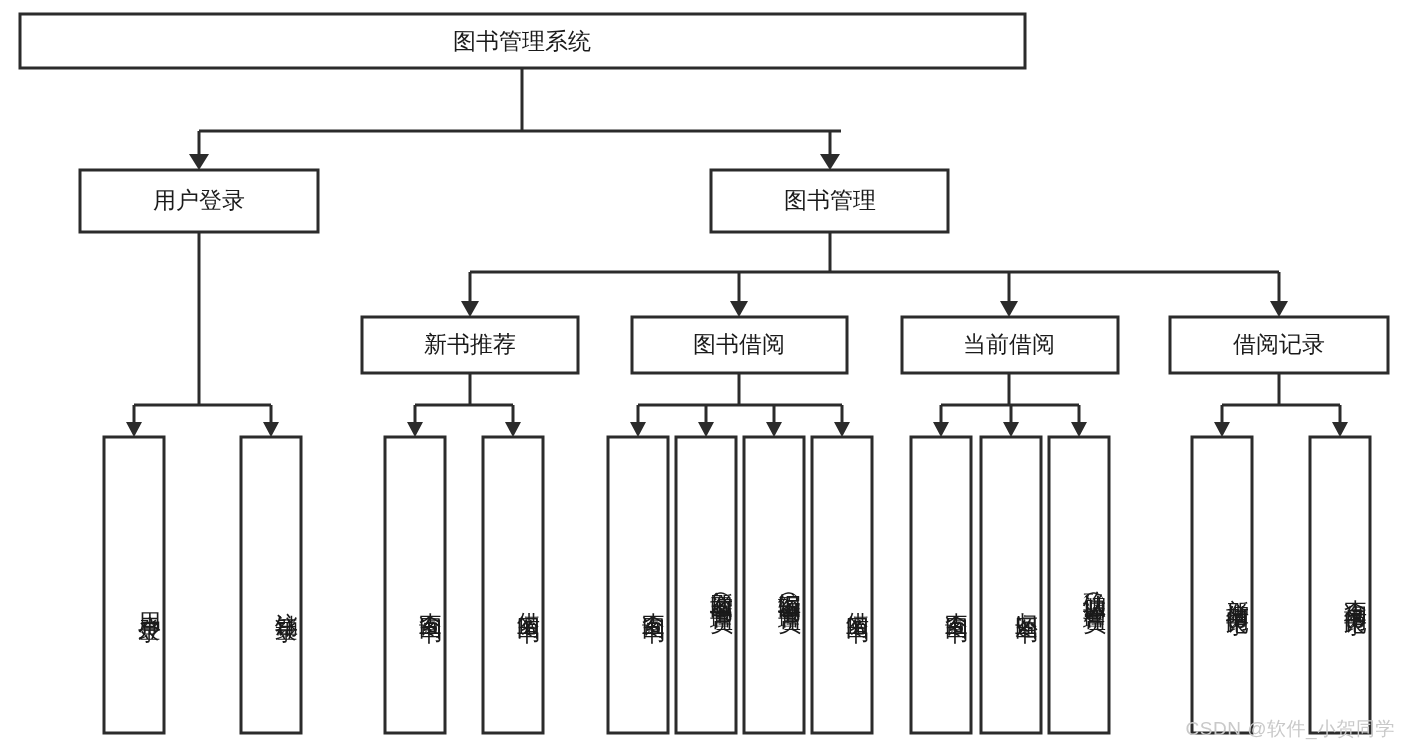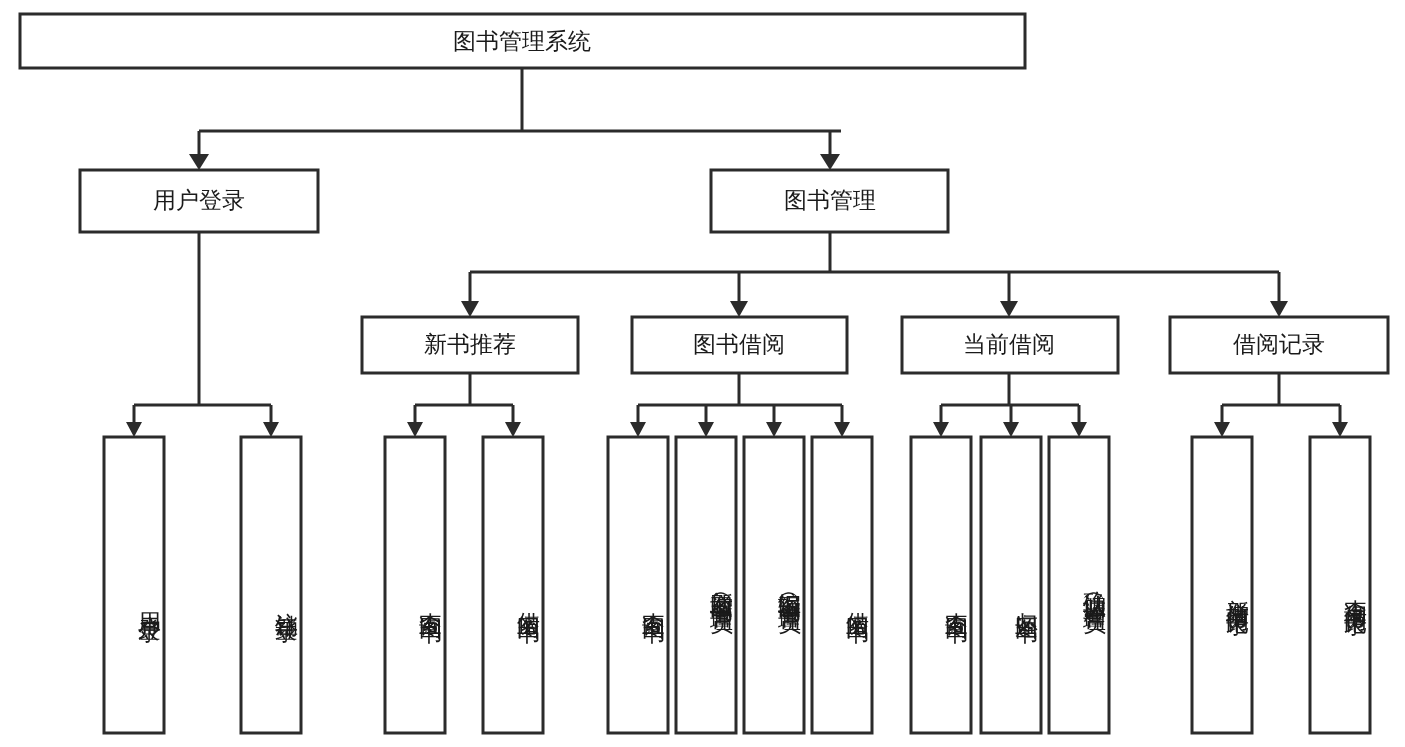--- a/index.html
+++ b/index.html
@@ -201,14 +201,15 @@
   <div class="node-label-v" style="left:608px; top:470px; width:60px; height:260px;">查询图书</div>
   <div class="node-label-v" style="left:676px; top:443px; width:60px; height:287px;">新增图书（管理员）</div>
   <div class="node-label-v" style="left:744px; top:443px; width:60px; height:287px;">编辑图书（管理员）</div>
   <div class="node-label-v" style="left:812px; top:470px; width:60px; height:260px;">借阅图书</div>
   <div class="node-label-v" style="left:911px; top:470px; width:60px; height:260px;">查询图书</div>
   <div class="node-label-v" style="left:981px; top:470px; width:60px; height:260px;">归还图书</div>
   <div class="node-label-v" style="left:1049px; top:443px; width:60px; height:287px;">确认归还（管理员）</div>
   <div class="node-label-v" style="left:1192px; top:450px; width:60px; height:280px;">新增借阅记录</div>
   <div class="node-label-v" style="left:1310px; top:450px; width:60px; height:280px;">查询借阅记录</div>
 
+  <div class="watermark">CSDN @软件_小贺同学</div>
 
 </div>
 
 </body></html>

